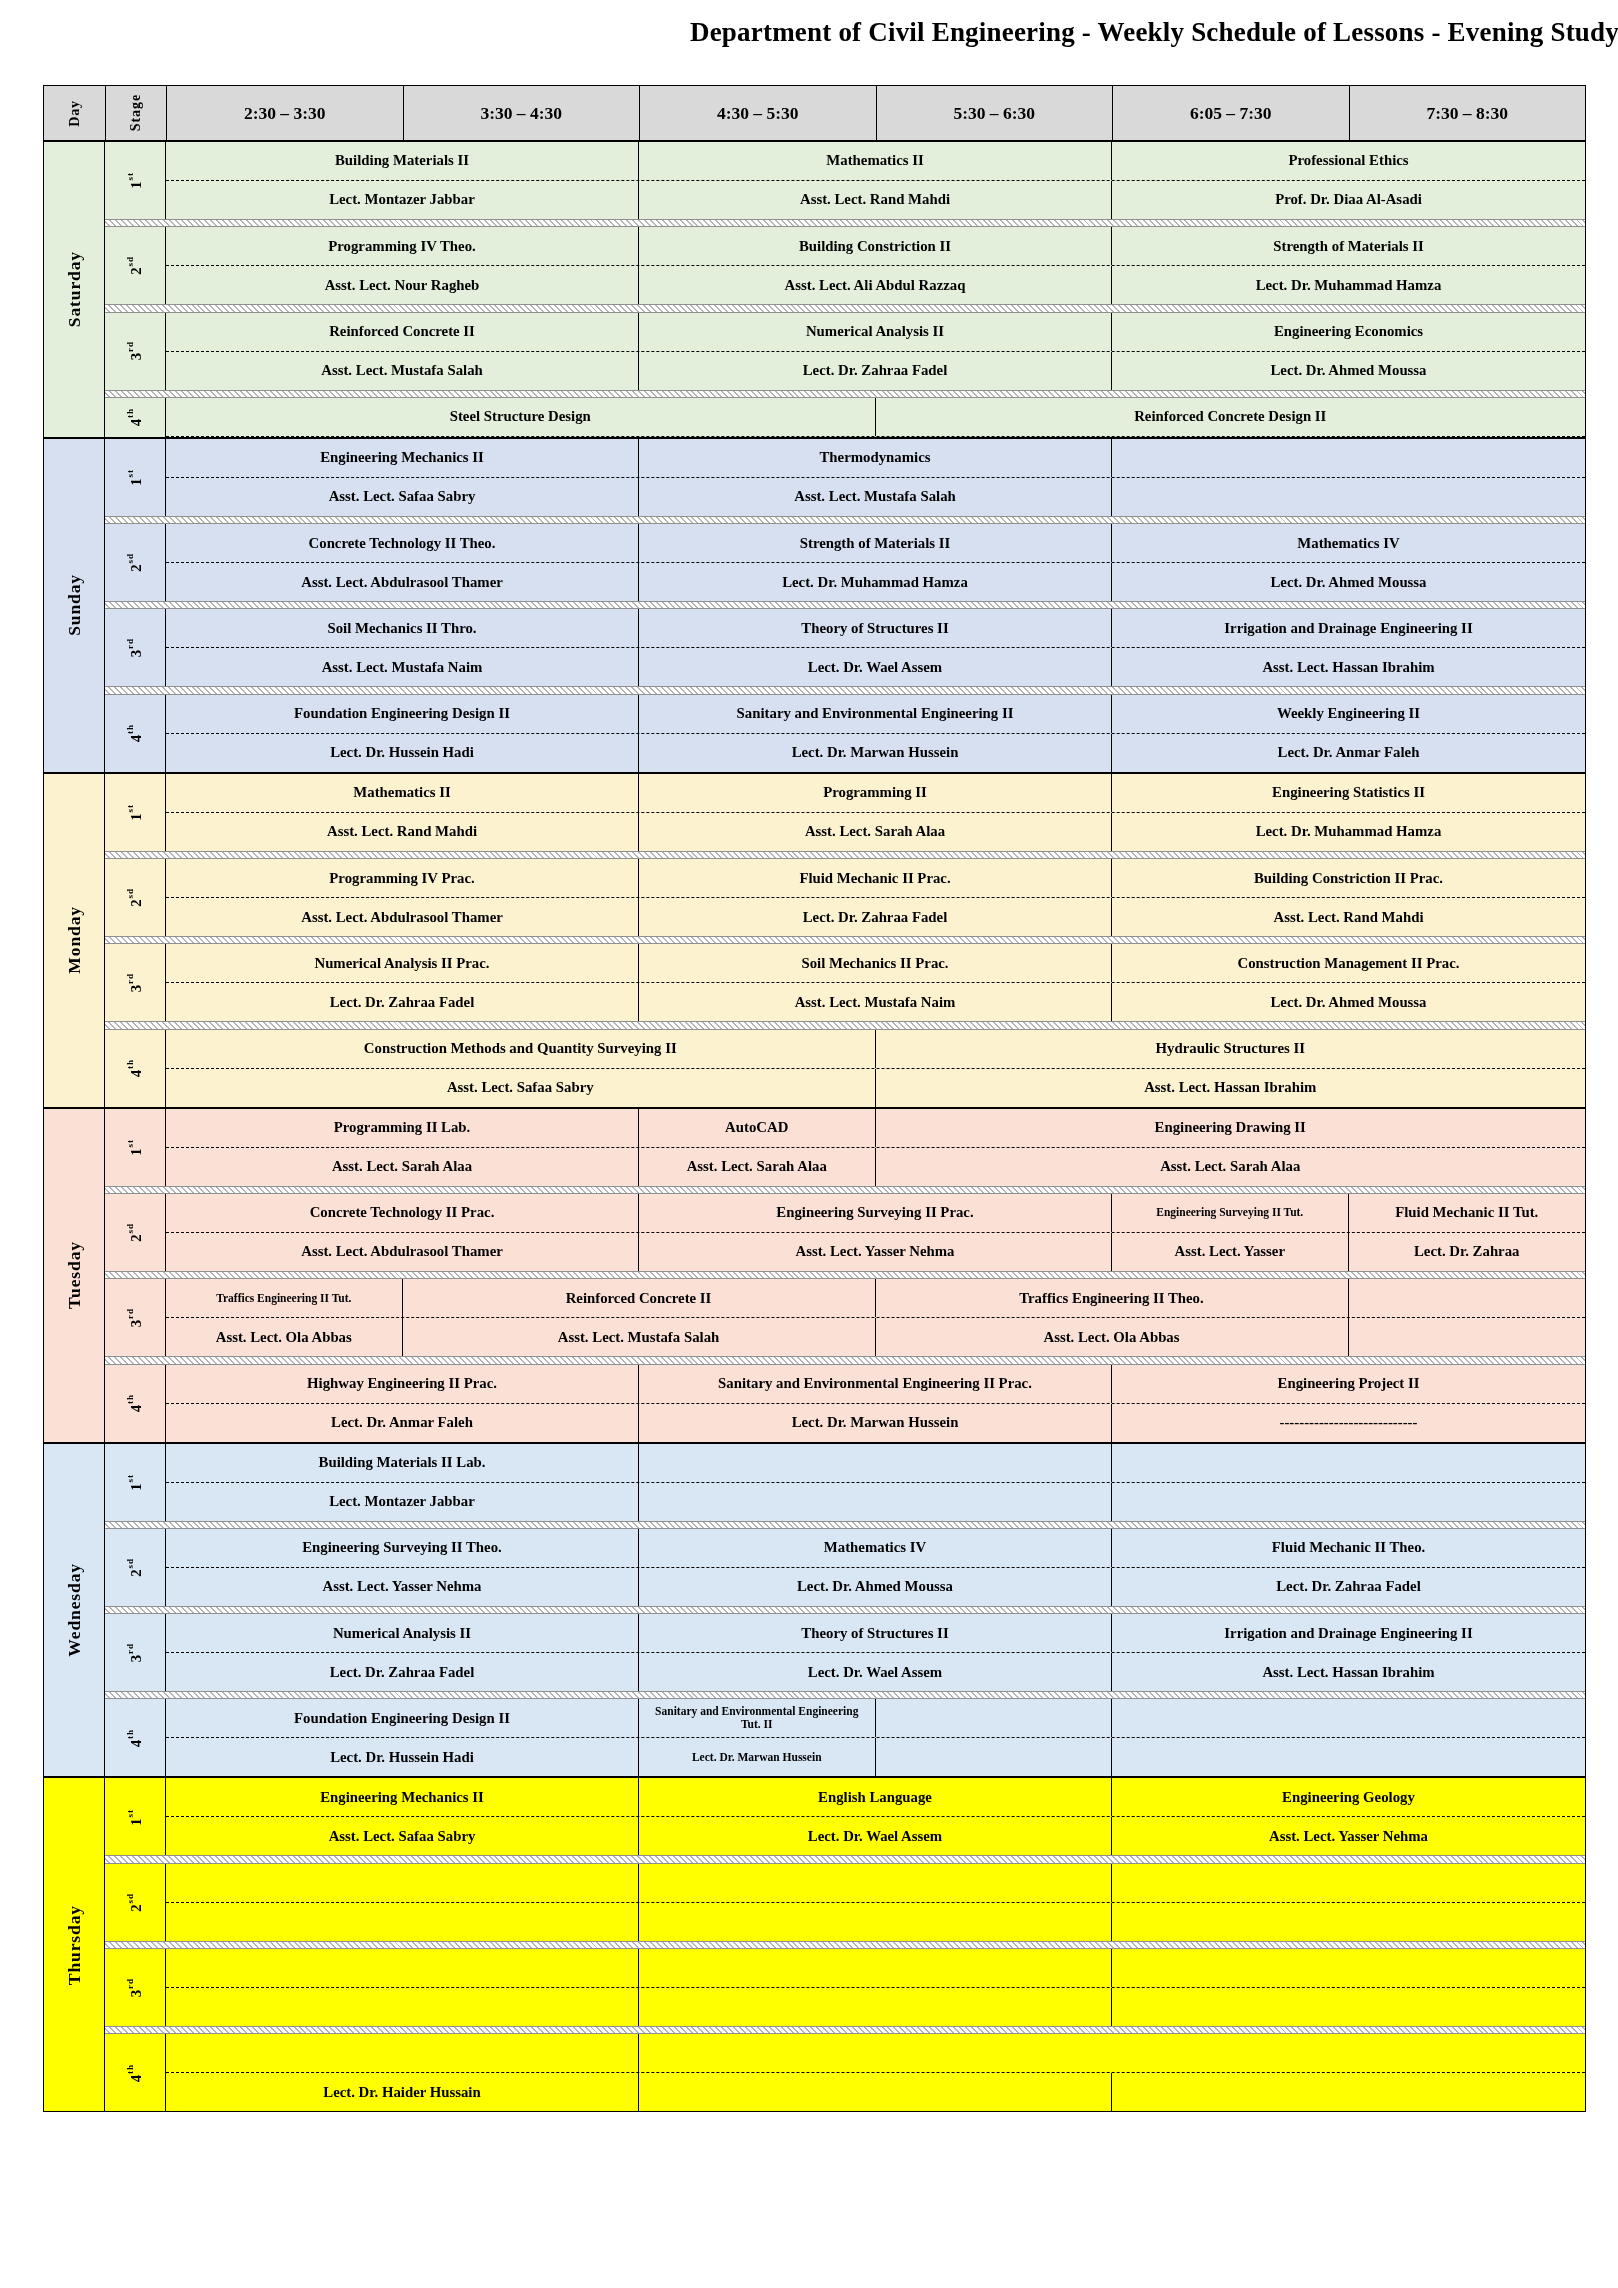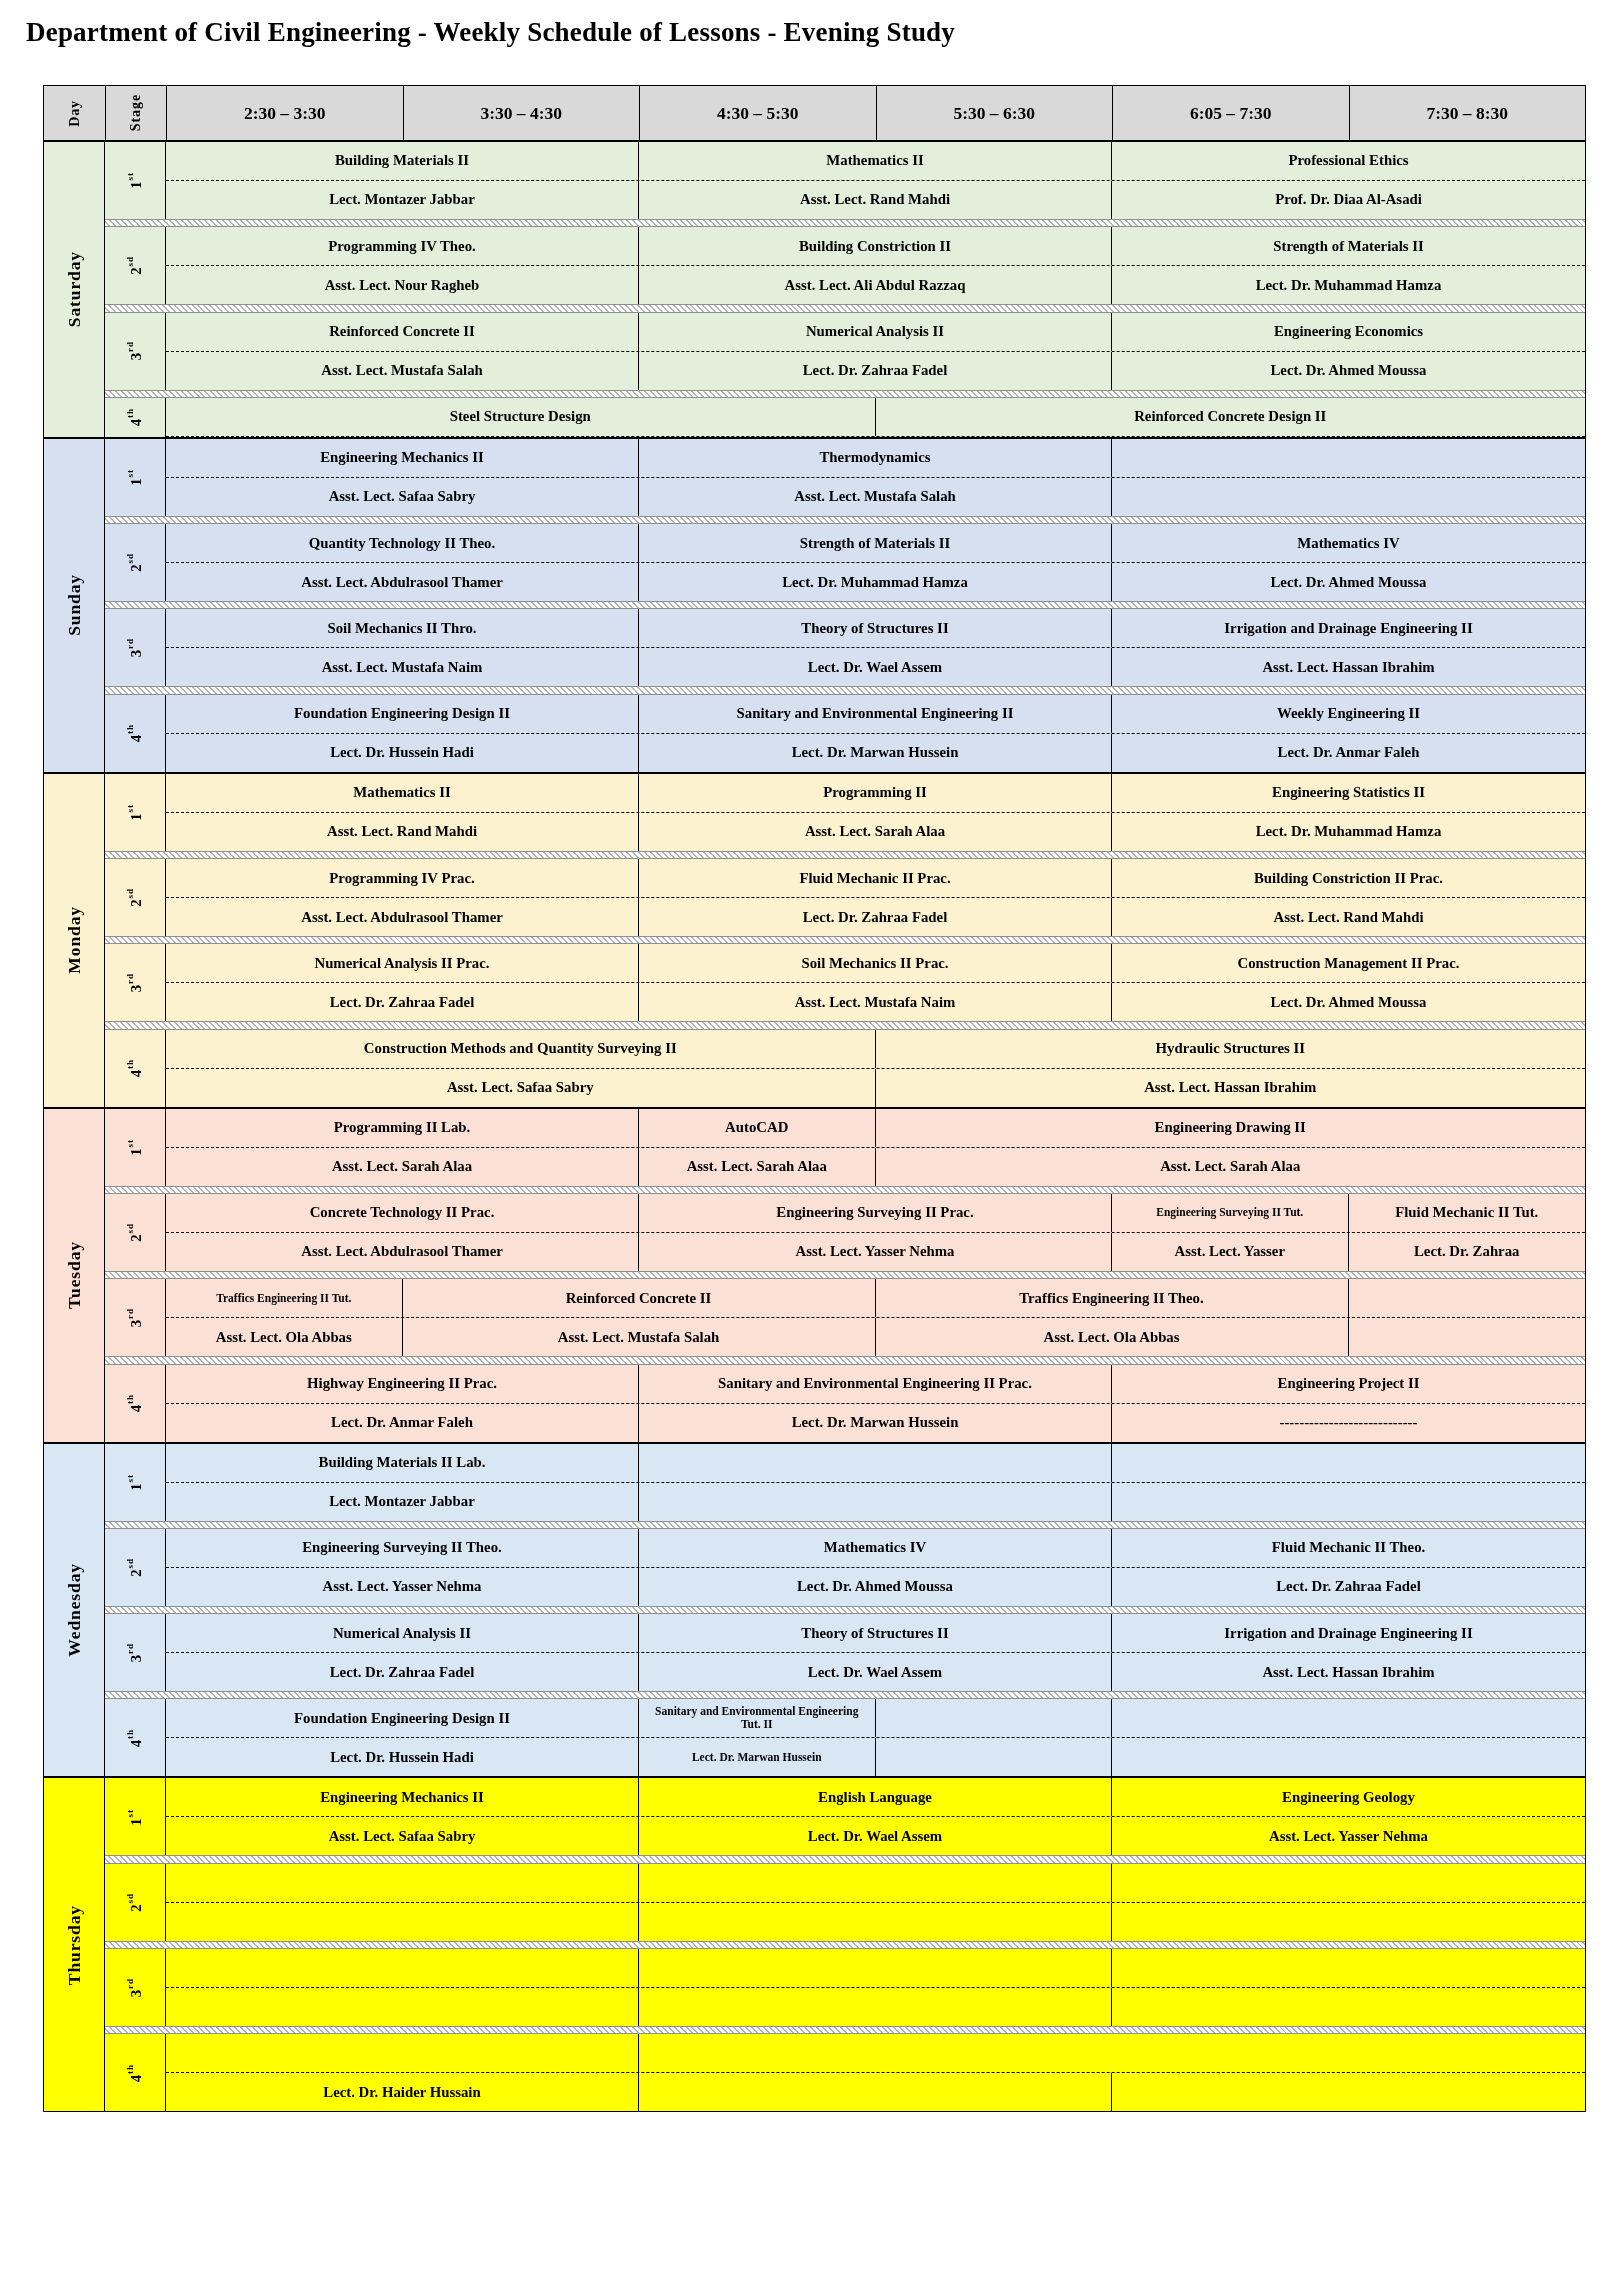--- a/index.html
+++ b/index.html
@@ -3,21 +3,21 @@
 <meta charset="utf-8">
 <style>
   * { margin:0; padding:0; box-sizing:border-box; }
   html,body { background:#ffffff; }
   body {
     width:1619px; height:2289px; position:relative;
     font-family:"Liberation Serif","DejaVu Serif",serif;
     color:#000; font-weight:bold;
   }
   .title {
-    text-align:left; font-size:27px; font-weight:bold;
+    text-align:right; font-size:27px; font-weight:bold;
     padding-top:16.6px; letter-spacing:0.2px;padding-left:26px;
   }
   .schedule {
     position:absolute; left:43px; top:85px; width:1543px;
     border:1.8px solid #000; background:#fff;
   }
   
   .header-row { display:flex; height:56px; background:#d9d9d9; border-bottom:2.8px solid #000; }
   .hcell { display:flex; align-items:center; justify-content:center; font-size:17.5px; }
   .hcell + .hcell { border-left:0.9px solid #000; }
@@ -172,21 +172,21 @@
                 </div>
               </div>
             </div>
             <div class="hatch"></div>
             <div class="stage-row">
               <div class="stage-label">
                 <span class="vtext"><span>2</span><sup>sd</sup></span>
               </div>
               <div class="stage-cells">
                 <div class="subject-row">
-                  <div class="cell span-2">Quantity Technology II Theo.</div>
+                  <div class="cell span-2">Concrete Technology II Theo.</div>
                   <div class="cell span-2">Strength of Materials II</div>
                   <div class="cell span-2">Mathematics IV</div>
                 </div>
                 <div class="lecturer-row">
                   <div class="cell span-2">Asst. Lect. Abdulrasool Thamer</div>
                   <div class="cell span-2">Lect. Dr. Muhammad Hamza</div>
                   <div class="cell span-2">Lect. Dr. Ahmed Moussa</div>
                 </div>
               </div>
             </div>

